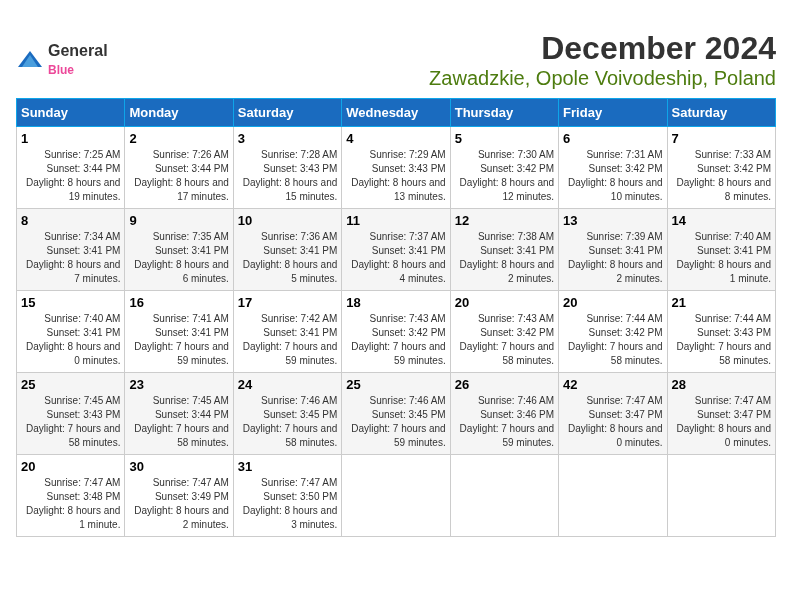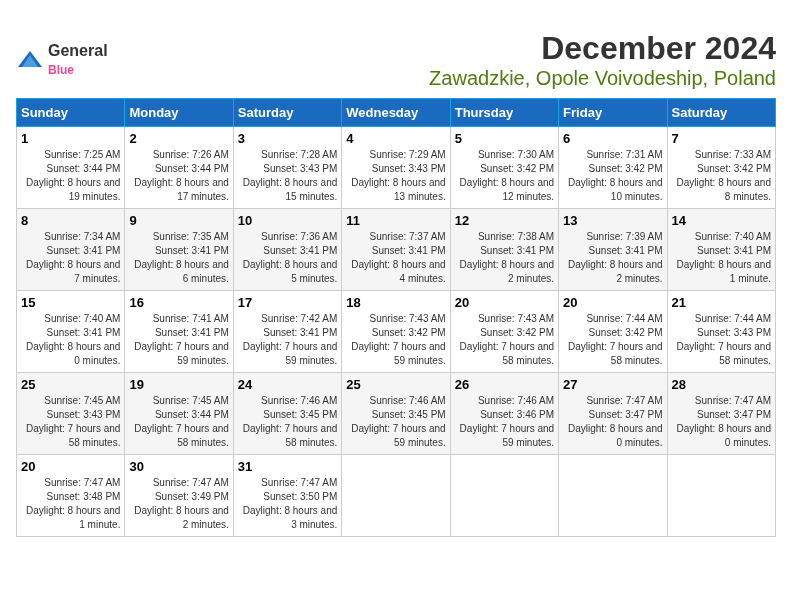--- a/index.html
+++ b/index.html
@@ -280,21 +280,21 @@
       <tr>
         <td>
           <span class="day-number">25</span>
           <div class="day-info">
             Sunrise: 7:45 AM<br>
             Sunset: 3:43 PM<br>
             Daylight: 7 hours and 58 minutes.
           </div>
         </td>
         <td>
-          <span class="day-number">19</span>
+          <span class="day-number">23</span>
           <div class="day-info">
             Sunrise: 7:45 AM<br>
             Sunset: 3:44 PM<br>
             Daylight: 7 hours and 58 minutes.
           </div>
         </td>
         <td>
           <span class="day-number">24</span>
           <div class="day-info">
             Sunrise: 7:46 AM<br>
@@ -312,21 +312,21 @@
         </td>
         <td>
           <span class="day-number">26</span>
           <div class="day-info">
             Sunrise: 7:46 AM<br>
             Sunset: 3:46 PM<br>
             Daylight: 7 hours and 59 minutes.
           </div>
         </td>
         <td>
-          <span class="day-number">27</span>
+          <span class="day-number">42</span>
           <div class="day-info">
             Sunrise: 7:47 AM<br>
             Sunset: 3:47 PM<br>
             Daylight: 8 hours and 0 minutes.
           </div>
         </td>
         <td>
           <span class="day-number">28</span>
           <div class="day-info">
             Sunrise: 7:47 AM<br>

